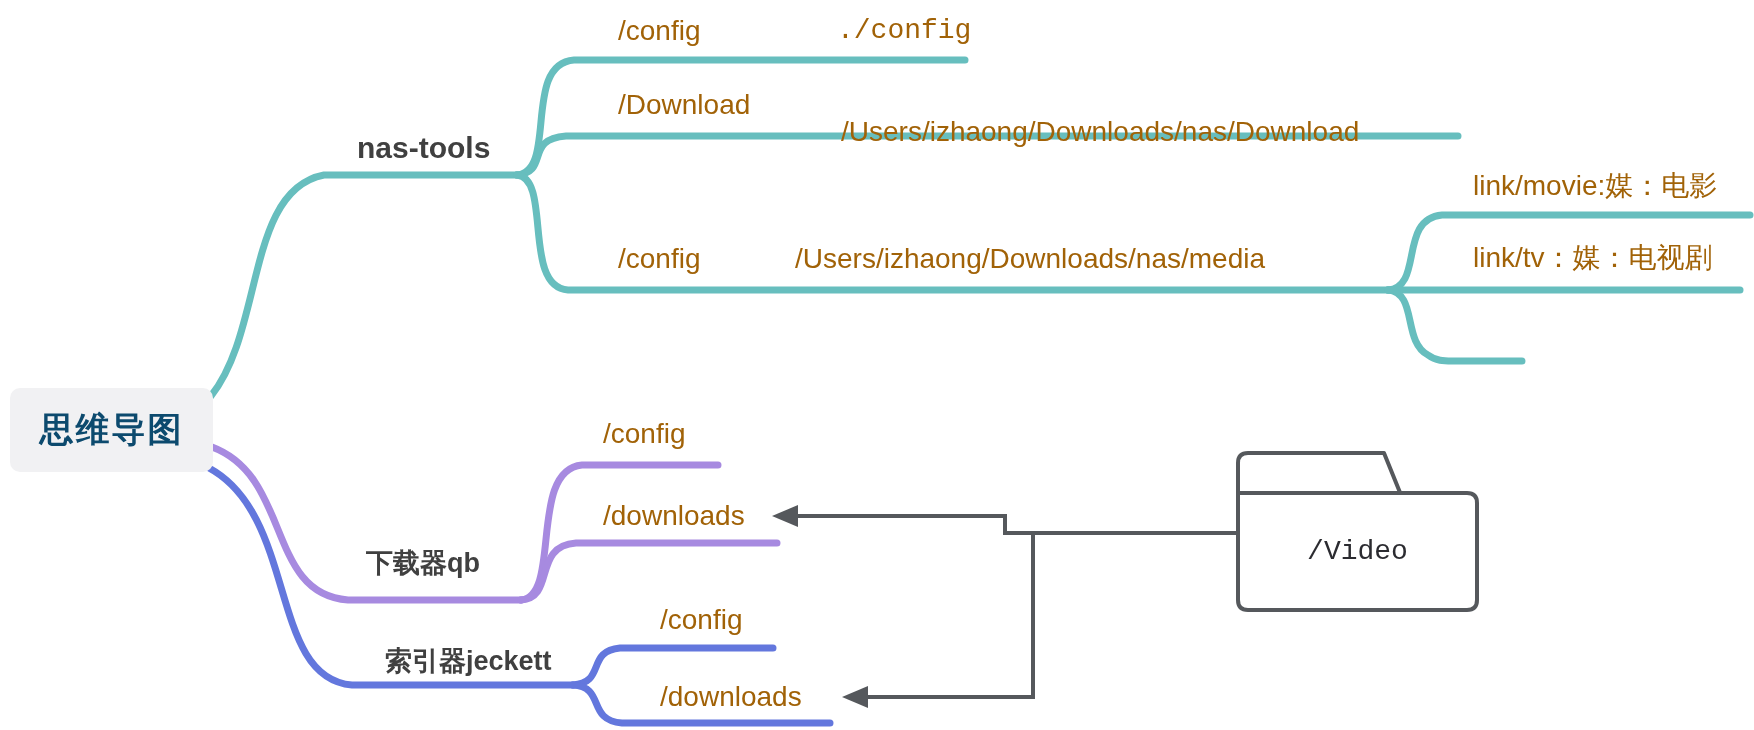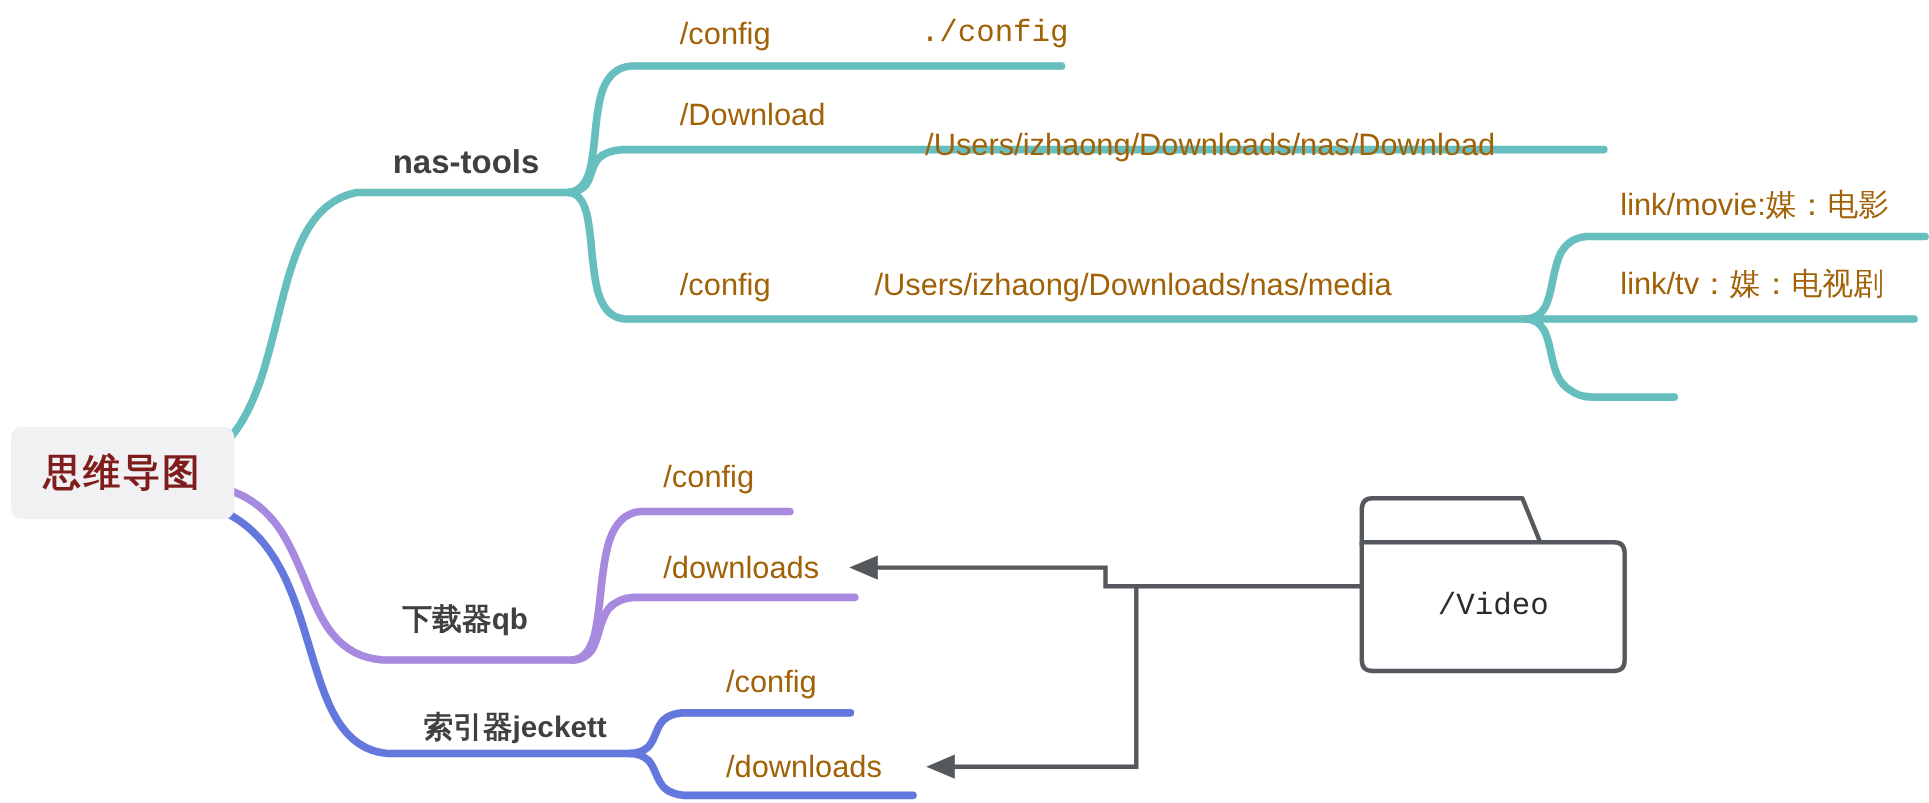--- a/index.html
+++ b/index.html
@@ -4,21 +4,21 @@
 <style>
   html,body{margin:0;padding:0;background:#ffffff;}
   body{width:1754px;height:730px;position:relative;overflow:hidden;
        font-family:"Liberation Sans","DejaVu Sans",sans-serif;color:#232329;}
   #canvas-svg{position:absolute;left:0;top:0;z-index:1;}
   .lbl{position:absolute;z-index:2;white-space:nowrap;height:34px;line-height:34px;
        font-size:28px;color:#a16207;}
   .lbl.bold{font-weight:bold;color:#404040;}
   #root-node{position:absolute;z-index:2;left:10px;top:388px;width:203px;height:84px;
        background:#f1f1f3;border-radius:10px;display:flex;align-items:center;justify-content:center;
-       font-size:34px;font-weight:bold;color:#7f1d1d;letter-spacing:2px;}
+       font-size:34px;font-weight:bold;color:#0c4a6e;letter-spacing:2px;}
   #nas-label{left:357px;top:131px;font-size:30px;}
   #qb-label{left:366px;top:546px;font-size:27px;}
   #jk-label{left:385px;top:644px;font-size:27px;}
   #video-label{position:absolute;z-index:2;left:1238px;top:534px;width:239px;height:36px;
        line-height:36px;text-align:center;font-size:28px;color:#2b2b30;font-family:Liberation Mono, monospace;}
 </style>
 </head>
 <body>
 
 <svg id="canvas-svg" width="1754" height="730" viewBox="0 0 1754 730">

